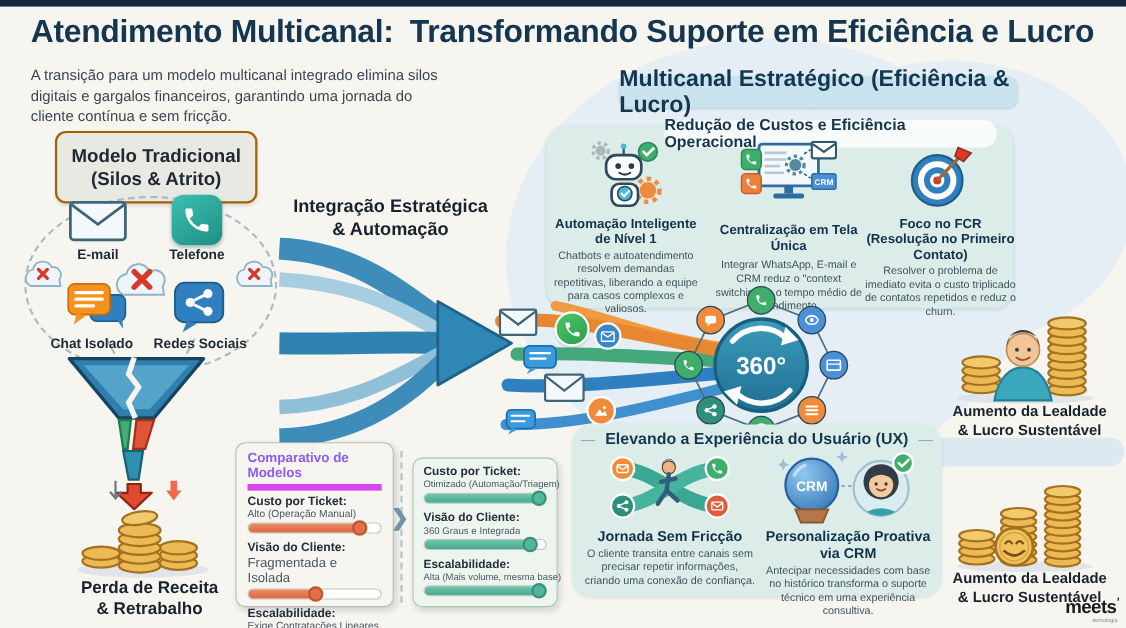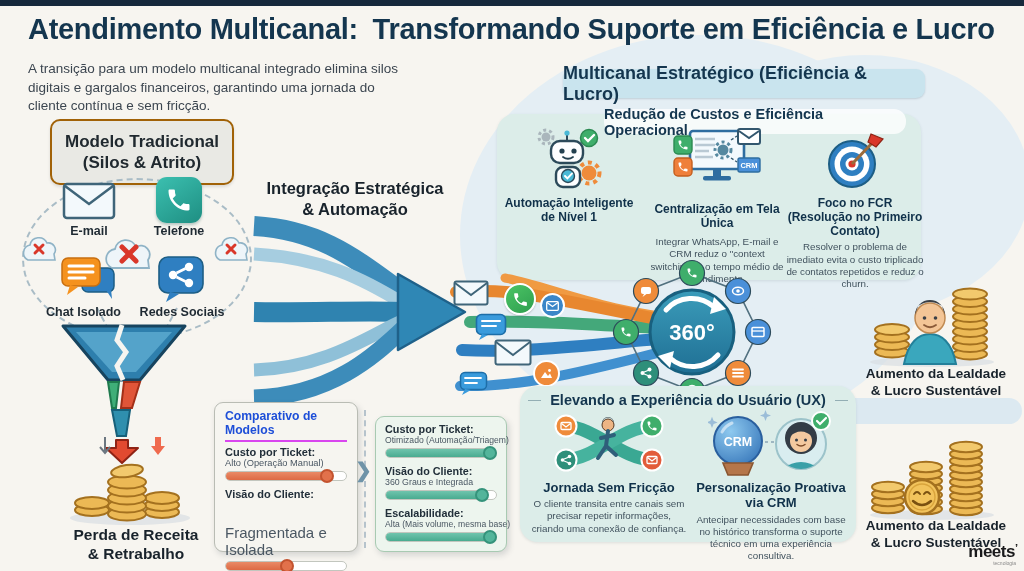--- a/index.html
+++ b/index.html
@@ -161,21 +161,21 @@
   <svg width="215" height="192" viewBox="0 0 215 192">
     <path d="M2,10 C70,14 105,44 152,78" fill="none" stroke="#3d8cba" stroke-width="20"></path>
     <path d="M2,38 C70,42 110,62 152,88" fill="none" stroke="#a6cde0" stroke-width="13"></path>
     <path d="M2,96 C60,97 115,94 152,96" fill="none" stroke="#2f83b0" stroke-width="20"></path>
     <path d="M2,154 C75,152 120,118 152,104" fill="none" stroke="#8fc0d8" stroke-width="13"></path>
     <path d="M2,182 C85,180 130,132 152,112" fill="none" stroke="#3d8cba" stroke-width="17"></path>
     <polygon points="146,58 213,96 146,134" fill="#2f87b5" stroke="#1f618a" stroke-width="2.5" stroke-linejoin="round"></polygon>
   </svg>
 </div>
 
-<div class="abs pill flexc htitle" style="left:563px;top:69px;width:362px;height:29px;font-size:18px;">Multicanal Estratégico (Eficiência &amp; Lucro)</div>
+<div class="abs pill flexc htitle" style="left:563px;top:69px;width:362px;height:29px;font-size:21px;">Multicanal Estratégico (Eficiência &amp; Lucro)</div>
 
 <div class="abs panel" style="left:497px;top:114px;width:424px;height:166px;"></div>
 <div class="abs flexc" style="left:604px;top:109px;width:302px;height:25px;background:rgba(255,255,255,.78);border-radius:12px;font-size:14.5px;font-weight:800;color:#14364f;">Redução de Custos e Eficiência Operacional</div>
 
 <div class="abs colc" style="left:498px;top:126px;width:142px;">
   <div class="flexc" style="height:70px;">
     <svg width="66" height="68" viewBox="0 0 66 68">
       <circle cx="10" cy="10" r="4.5" fill="#aab6bc"></circle>
         <circle cx="10" cy="10" r="7" fill="none" stroke="#aab6bc" stroke-width="3" stroke-dasharray="3 3"></circle>
       <circle cx="53" cy="11" r="8.5" fill="#3fae6b" stroke="#2c8a52" stroke-width="1.5"></circle>
@@ -187,20 +187,21 @@
       <rect x="15" y="14" width="32" height="22" rx="9" fill="#fdfeff" stroke="#2c4a5a" stroke-width="2.4"></rect>
       <circle cx="26" cy="24" r="2.6" fill="#23404f"></circle>
         <circle cx="38" cy="24" r="2.6" fill="#23404f"></circle>
       <path d="M27 30 q5 3.5 10 0" fill="none" stroke="#23404f" stroke-width="1.8" stroke-linecap="round"></path>
       <rect x="20" y="40" width="24" height="20" rx="7" fill="#fdfeff" stroke="#2c4a5a" stroke-width="2.4"></rect>
       <circle cx="32" cy="49" r="6.5" fill="#49b9d6" stroke="#2c4a5a" stroke-width="1.4"></circle>
       <path d="M29 49 l2.4 2.4 l4.5 -4.8" fill="none" stroke="#ffffff" stroke-width="2" stroke-linecap="round"></path>
     </svg>
   </div>
   <div class="card-title" style="width:138px;">Automação Inteligente de Nível 1</div>
+  <div class="card-body" style="width:136px;">Chatbots e autoatendimento resolvem demandas repetitivas, liberando a equipe para casos complexos e valiosos.</div>
 </div>
 
 <div class="abs colc" style="left:646px;top:126px;width:142px;">
   <div class="flexc" style="height:70px;">
     <svg width="88" height="66" viewBox="0 0 88 66">
       <rect x="17" y="3" width="54" height="38" rx="3" fill="#f3f9fd" stroke="#2e6da0" stroke-width="2.6"></rect>
       <path d="M22 11 h20 M22 17 h20 M22 23 h14 M22 29 h18" stroke="#b9c9d4" stroke-width="2.4"></path>
       <circle cx="50" cy="22" r="5.5" fill="#55889f"></circle>
         <circle cx="50" cy="22" r="8" fill="none" stroke="#55889f" stroke-width="3" stroke-dasharray="3 3"></circle>
       <rect x="40" y="41" width="8" height="7" fill="#2e6da0"></rect>
@@ -335,33 +336,33 @@
         <circle cx="47.5" cy="120.5" r="2"></circle>
         <path d="M41.5 116.2 L46.5 114.2 M41.5 117.8 L46.5 119.8" stroke="#ffffff" stroke-width="1.2"></path>
       <path transform="translate(18,70) scale(0.5)" d="M6.62 10.79c1.44 2.83 3.76 5.14 6.59 6.59l2.2-2.2c.27-.27.67-.36 1.02-.24 1.12.37 2.33.57 3.57.57.55 0 1 .45 1 1V20c0 .55-.45 1-1 1-9.39 0-17-7.61-17-17 0-.55.45-1 1-1h3.5c.55 0 1 .45 1 1 0 1.25.2 2.45.57 3.57.11.35.03.74-.25 1.02l-2.2 2.2z"></path>
       <rect x="39" y="31" width="10" height="7" rx="2"></rect>
         <path d="M42 38 l-1.5 3 l4 -3 z"></path>
     </g>
   </svg>
 </div>
 
 <div class="abs cmp-box" style="left:214px;top:402px;width:144px;height:150px;background:#f6f5f0;border:1.5px solid #b9bcb4;padding:6px 10px;">
-  <div style="font-size:12.2px;font-weight:800;color:#1d4ed8;border-bottom:2px solid #d946ef;padding-bottom:3px;margin-bottom:4px;">Comparativo de Modelos</div>
+  <div style="font-size:12.2px;font-weight:800;color:#8b5cf6;border-bottom:6px solid #d946ef;padding-bottom:3px;margin-bottom:4px;">Comparativo de Modelos</div>
   <div>
     <div class="cmp-label" style="font-size:11px;">Custo por Ticket:</div>
     <div class="cmp-value" style="font-size:9.3px;">Alto (Operação Manual)</div>
     <div class="track">
         <div class="fill orange" style="width: 85%;">
           <div class="knob orange"></div>
         </div>
       </div>
   </div>
   <div>
     <div class="cmp-label" style="font-size:11px;">Visão do Cliente:</div>
-    <div class="cmp-value" style="font-size:15px;margin-top:24px;">Fragmentada e Isolada</div>
+    <div class="cmp-value" style="font-size:12px;">Fragmentada e Isolada</div>
     <div class="track">
         <div class="fill orange" style="width: 52%;">
           <div class="knob orange"></div>
         </div>
       </div>
   </div>
   <div>
     <div class="cmp-label" style="font-size:11px;">Escalabilidade:</div>
     <div class="cmp-value" style="font-size:9.3px;">Exige Contratações Lineares</div>
     <div class="track">

